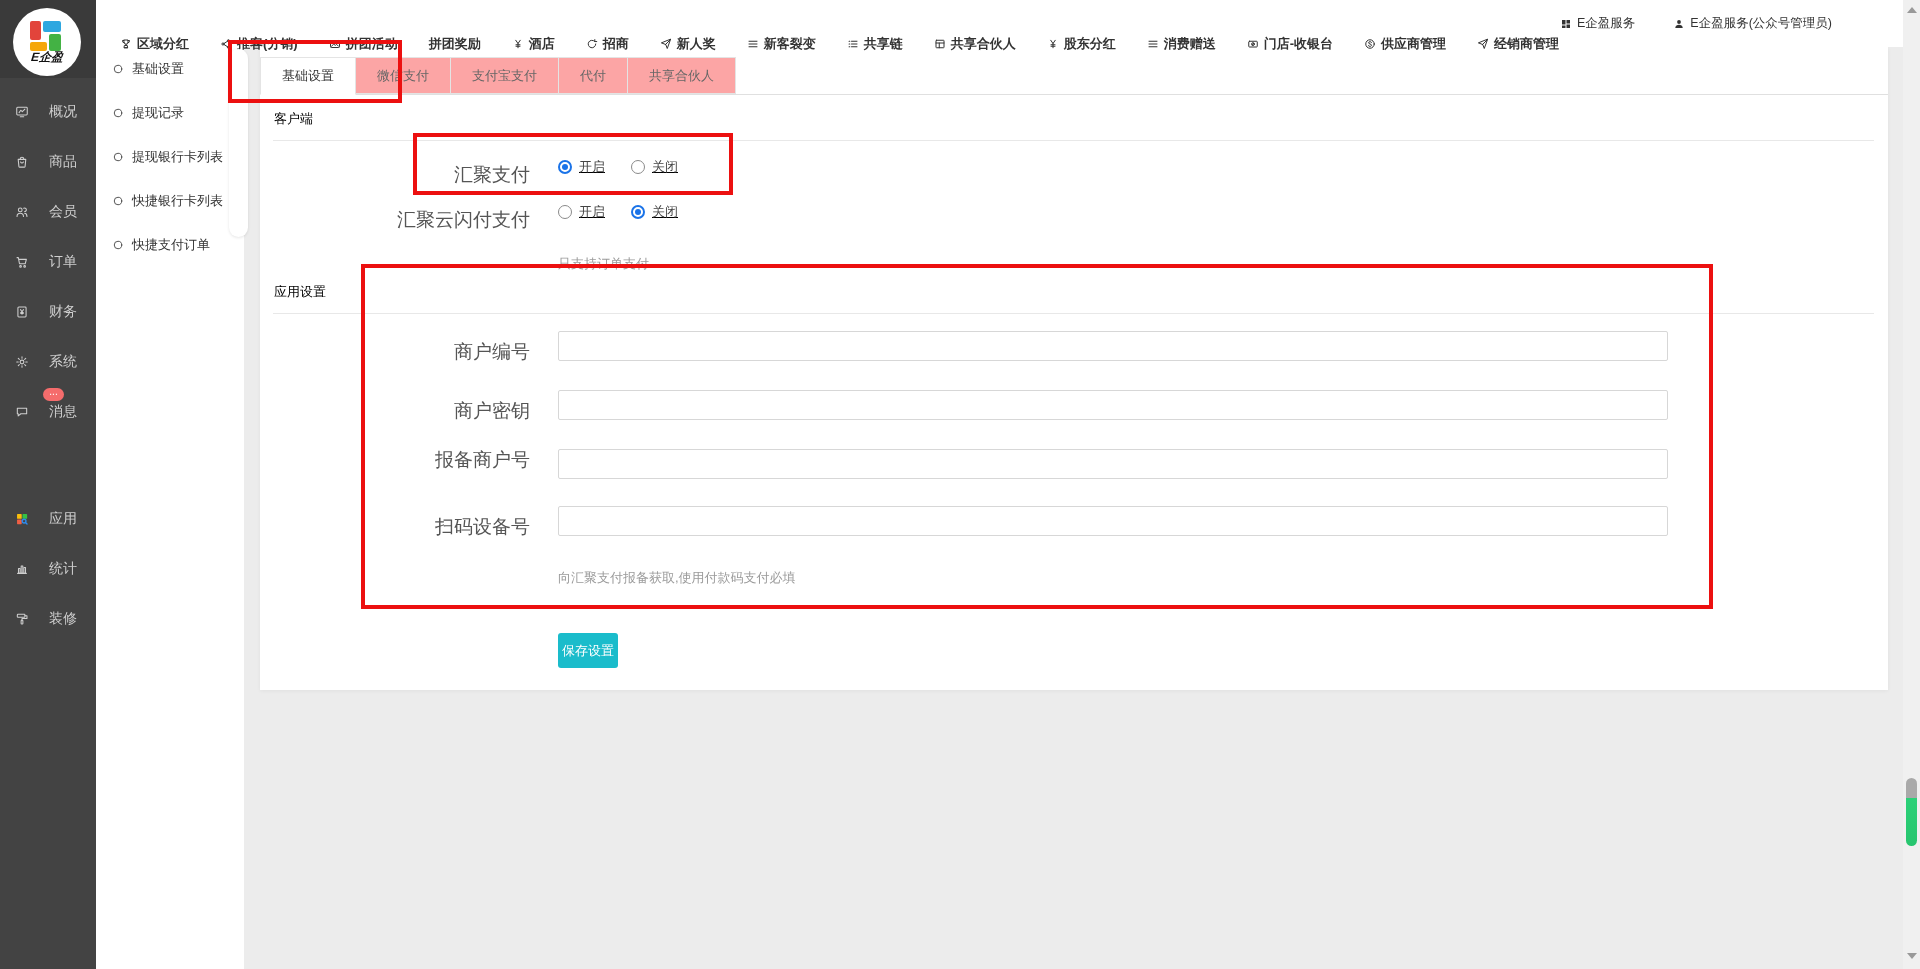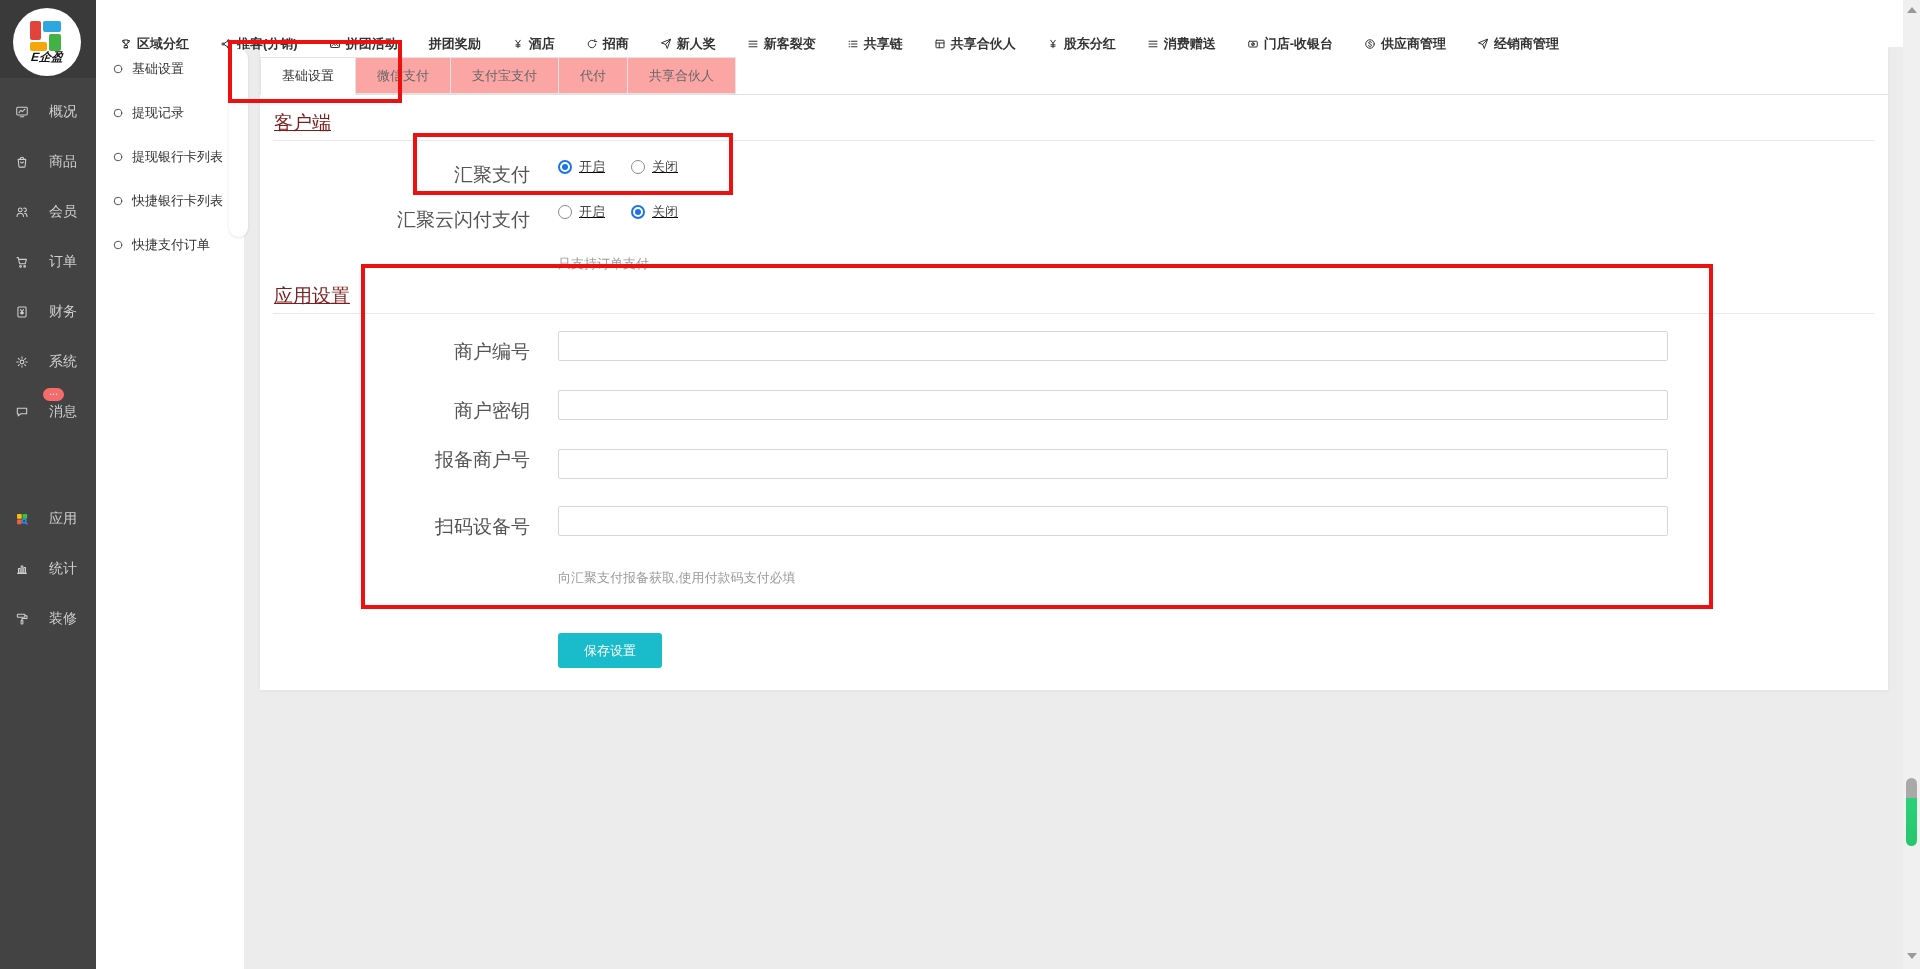--- a/index.html
+++ b/index.html
@@ -51,33 +51,33 @@
                    border-radius:10px; box-shadow:0 1px 3px rgba(0,0,0,0.10); z-index:4; }
 
   
   .content { position:absolute; left:260px; top:47px; width:1628px; height:643px; background:#fff;
              box-shadow:0 1px 4px rgba(0,0,0,0.05); }
   .tabs { position:absolute; left:0; top:10px; width:100%; height:38px; display:flex; border-bottom:1px solid #e0e0e0; }
   .tab { padding:0 21px; line-height:36px; font-size:13px; color:#666; background:#fca5a5;
          border:1px solid #e4e4e4; border-left:none; cursor:pointer; white-space:nowrap; }
   .tab:first-child { border-left:1px solid #e4e4e4; }
   .tab.active { background:#fff; color:#333; border-bottom:1px solid #fff; margin-bottom:-1px; height:38px; }
-  .section-title { position:absolute; left:14px; font-size:19px; color:#7f1d1d;text-decoration:underline; }
+  .section-title { position:absolute; left:14px; font-size:13px; color:#000000; }
   .divider { position:absolute; left:13px; right:14px; height:1px; background:#e8e8e8; }
   .form-label { position:absolute; width:270px; text-align:right; font-size:19px; color:#555; }
   .radio-group { position:absolute; left:298px; display:flex; align-items:center; gap:26px;text-decoration:underline; }
   .radio-opt { display:flex; align-items:center; gap:7px; font-size:13px; color:#444; cursor:pointer; }
   .radio { width:14px; height:14px; border-radius:50%; border:1.5px solid #8a8a8a; position:relative; background:#fff; }
   .radio.checked { border:2px solid #1a73e8; }
   .radio.checked::after { content:""; position:absolute; left:50%; top:50%; width:6px; height:6px;
                           margin:-3px 0 0 -3px; border-radius:50%; background:#1a73e8; }
   .note { position:absolute; left:298px; font-size:13px; color:#9b9b9b;margin-top:24px; }
   .tinput { position:absolute; left:298px; width:1110px; height:30px; border:1px solid #d7d7d7;
             border-radius:2px; background:#fff; font-size:13px; padding:0 8px; color:#333; outline:none; }
-  .save-btn { position:absolute; left:298px; top:586px; width:104px; height:35px; background:#1abccb;
+  .save-btn { position:absolute; left:298px; top:586px; width:60px; height:35px; background:#1abccb;
               color:#fff; font-size:13px; border:none; border-radius:3px; cursor:pointer; }
 
   
   .annot { position:absolute; border:4px solid #ec1010; z-index:20; pointer-events:none; }
   .annot1 { left:228px; top:40px;  width:174px;  height:63px; }
   .annot2 { left:413px; top:133px; width:320px;  height:62px; }
   .annot3 { left:361px; top:264px; width:1352px; height:345px; }
 
   
   .vtrack { position:absolute; left:1903px; top:0; width:17px; height:969px; background:#f0f0f0; z-index:6; }
@@ -387,20 +387,34 @@
           </svg>
         <span>供应商管理</span>
       </div>
       <div class="nav-item">
         <svg class="i small">
             <use href="#i-plane"></use>
           </svg>
         <span>经销商管理</span>
       </div>
     </div>
+    <div class="topnav-right">
+      <div class="nav-item">
+        <svg class="i small">
+            <use href="#i-blocks"></use>
+          </svg>
+        <span>E企盈服务</span>
+      </div>
+      <div class="nav-item">
+        <svg class="i small">
+            <use href="#i-user"></use>
+          </svg>
+        <span>E企盈服务(公众号管理员)</span>
+      </div>
+    </div>
   </div>
 
   <div class="submenu">
     <div class="submenu-item">
       <svg class="i small">
           <use href="#i-circleo"></use>
         </svg>
       <span>基础设置</span>
     </div>
     <div class="submenu-item">

